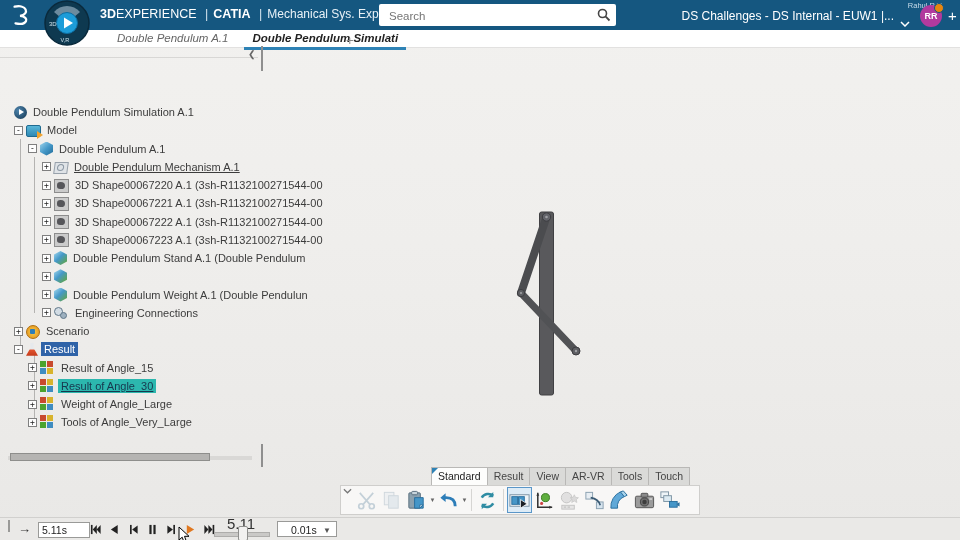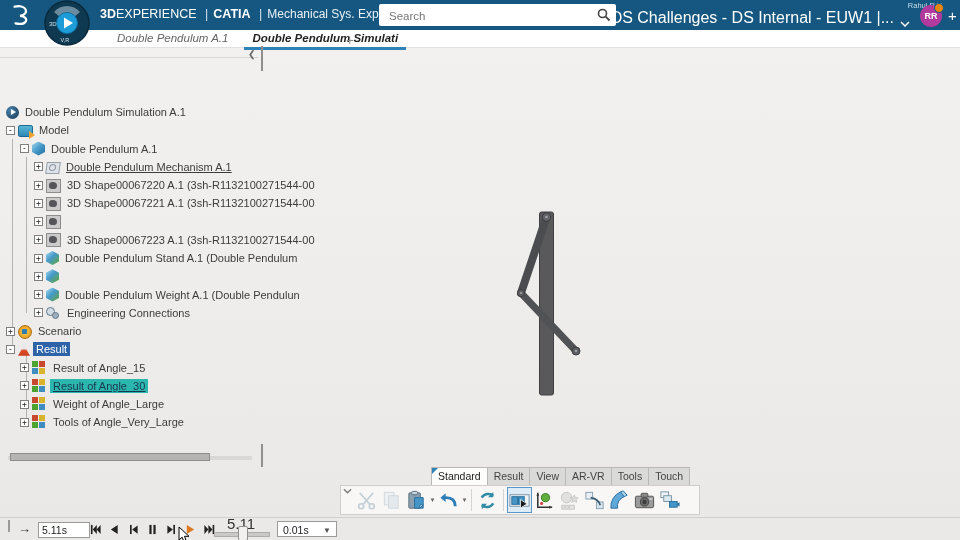--- a/index.html
+++ b/index.html
@@ -13,21 +13,21 @@
   .brand{position:absolute;left:100px;top:7px;color:#fff;font-size:12.5px;white-space:nowrap;}
   .brand b{font-weight:bold;}
   .brand .sep{margin:0 5px;color:#cfe0ec;}
   .brand .ctx{color:#e8f1f7;font-size:12px;}
   .searchbox{position:absolute;left:331px;top:4px;width:237px;height:22px;background:#fff;border-radius:2px;margin-left:48px;}
   .searchbox input{position:absolute;left:8px;top:2px;width:195px;height:17px;border:none;outline:none;
        font:11.5px "Liberation Sans",sans-serif;color:#333;background:transparent;}
   .searchbox .mag{position:absolute;right:5px;top:4px;}
   .tagicon{position:absolute;left:578px;top:6px;}
   .username{position:absolute;right:18px;top:1px;color:#c8dcea;font-size:7.5px;}
-  .workspace{position:absolute;right:66px;top:9px;color:#fff;font-size:16px;white-space:nowrap;}
+  .workspace{position:absolute;right:66px;top:9px;color:#fff;font-size:12px;white-space:nowrap;}
   .ws-chevron{position:absolute;right:50px;top:13px;}
   .avatar{position:absolute;right:18px;top:5px;width:22px;height:22px;border-radius:50%;background:#b13a9e;
        color:#fff;font-size:9px;font-weight:bold;text-align:center;line-height:22px;}
   .avatar .dot{position:absolute;right:-2px;top:-2px;width:8px;height:8px;border-radius:50%;
        background:#e8860f;border:1px solid #155780;}
   .topbar-plus{position:absolute;right:0px;top:7px;color:#fff;font-size:15px;width:12px;overflow:hidden;}
   
   .doctabs{position:absolute;left:0;top:30px;width:960px;height:18px;background:#ffffff;
        border-bottom:1px solid #e2e1e0;display:flex;align-items:center;padding-left:105px;box-sizing:border-box;}
   .doctab{font-style:italic;font-size:11.5px;color:#666;padding:2px 12px;height:14px;position:relative;cursor:default;}
@@ -36,21 +36,21 @@
   .newtab{font-size:13px;color:#888;padding:0 6px;}
   
   .panel-topline{position:absolute;left:0;top:57px;width:258px;height:1px;background:#d8d7d5;}
   .panel-collapse{position:absolute;left:248px;top:49px;font-size:9px;color:#666;}
   .panel-divider-top{position:absolute;left:261px;top:46px;width:2px;height:25px;background:#8f8f8f;}
   .panel-divider-bottom{position:absolute;left:261px;top:444px;width:2px;height:23px;background:#8f8f8f;}
   .h-scroll-track{position:absolute;left:8px;top:456px;width:244px;height:4px;background:#d9d8d6;}
   .h-scroll-thumb{position:absolute;left:10px;top:453px;width:200px;height:8px;background:#b5b4b2;
        border:1px solid #8e8e8c;box-sizing:border-box;}
   
-  .tree{position:absolute;left:4px;top:103px;width:256px;height:340px;}
+  .tree{position:absolute;left:12px;top:103px;width:256px;height:340px;}
   .trow{position:absolute;left:0;height:18px;display:flex;align-items:center;white-space:nowrap;}
   .exp{width:9px;height:9px;box-sizing:border-box;border:1px solid #7f7f7f;background:#fdfdfd;
        font:8px/7px "DejaVu Sans Mono",monospace;text-align:center;color:#222;margin-right:3px;flex:none;}
   .tlabel{font-size:11px;color:#3c3c3c;padding:1px 3px;}
   .tlabel.u{text-decoration:underline;}
   .tlabel.sel-primary{background:#2f63a8;color:#fff;}
   .tlabel.sel-secondary{background:#2cb7ae;color:#17374d;text-decoration:underline;}
   .guide{position:absolute;width:1px;background:#b4b3b1;}
   
   .ic{width:15px;height:14px;position:relative;display:inline-block;flex:none;margin-right:3px;}
@@ -112,21 +112,21 @@
        font:10.5px "Liberation Sans",sans-serif;color:#222;padding:0 3px;outline:none;}
   .pb-buttons{position:absolute;left:86px;top:3px;display:flex;}
   .pbtn{width:19px;height:16px;display:flex;align-items:center;justify-content:center;}
   .pbtn svg{width:11px;height:11px;}
   .pb-slider-label{position:absolute;left:224px;top:-3px;width:34px;text-align:center;font-size:15px;color:#333;}
   .pb-track{position:absolute;left:214px;top:14px;width:54px;height:3px;background:#cac9c7;
        border:1px solid #aeadab;}
   .pb-thumb{position:absolute;left:238px;top:8px;width:8px;height:13px;background:#f2f1f0;
        border:1px solid #8f8f8d;border-radius:2px;}
   .pb-select{position:absolute;left:277px;top:3px;width:60px;height:16px;background:#fff;border:1px solid #9a9a98;
-       font-size:10.5px;color:#222;line-height:16px;padding-left:5px;box-sizing:border-box;}
+       font-size:10.5px;color:#222;line-height:16px;padding-left:13px;box-sizing:border-box;}
   .pb-select .chev{position:absolute;right:5px;top:1px;font-size:8px;color:#555;}
   .cursor{position:absolute;left:178px;top:526px;z-index:9;}
 </style>
 </head>
 <body>
 
 <div id="app">
 
   <div class="topbar">
     <span class="ds-logo">
@@ -217,20 +217,21 @@
         <span class="tlabel">3D Shape00067220 A.1 (3sh-R1132100271544-00</span>
       </div>
       <div class="trow" style="top: 91.25px; padding-left: 30px;">
         <span class="exp">+</span>
         <span class="ic ic-shape"></span>
         <span class="tlabel">3D Shape00067221 A.1 (3sh-R1132100271544-00</span>
       </div>
       <div class="trow" style="top: 109.5px; padding-left: 30px;">
         <span class="exp">+</span>
         <span class="ic ic-shape"></span>
+        <span class="tlabel">3D Shape00067222 A.1 (3sh-R1132100271544-00</span>
       </div>
       <div class="trow" style="top: 127.75px; padding-left: 30px;">
         <span class="exp">+</span>
         <span class="ic ic-shape"></span>
         <span class="tlabel">3D Shape00067223 A.1 (3sh-R1132100271544-00</span>
       </div>
       <div class="trow" style="top: 146px; padding-left: 30px;">
         <span class="exp">+</span>
         <span class="ic ic-product2"></span>
         <span class="tlabel">Double Pendulum Stand A.1 (Double Pendulum</span>

